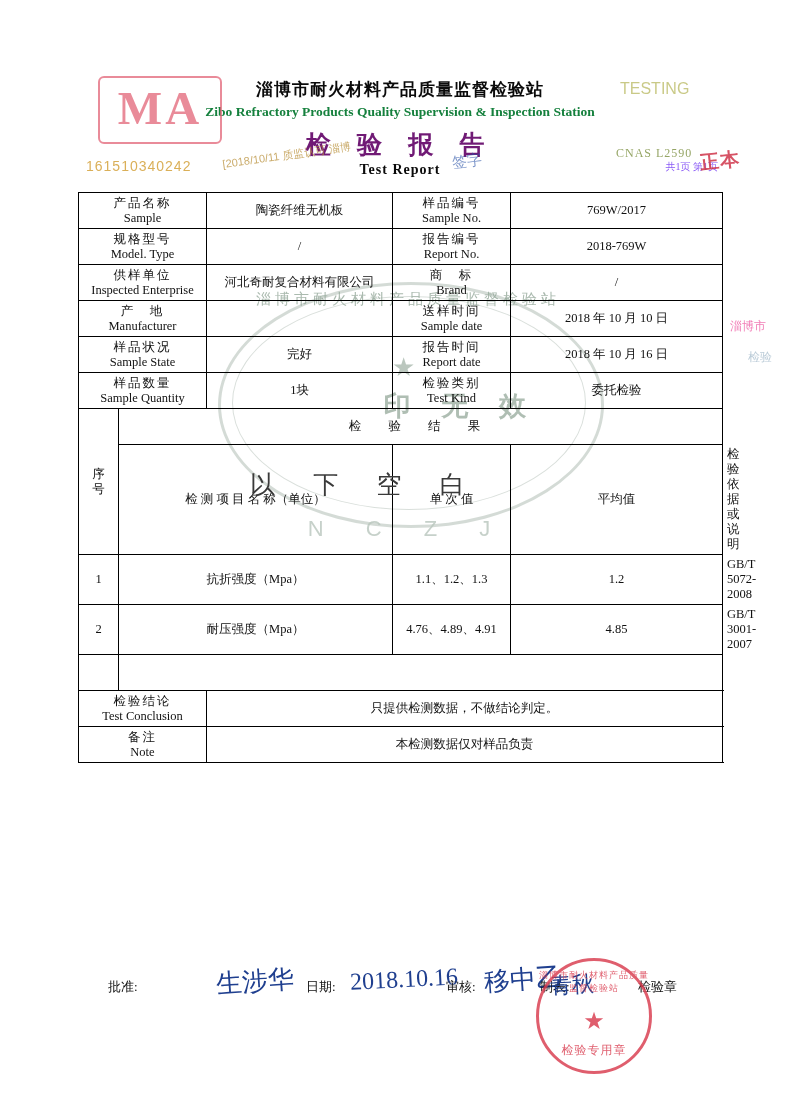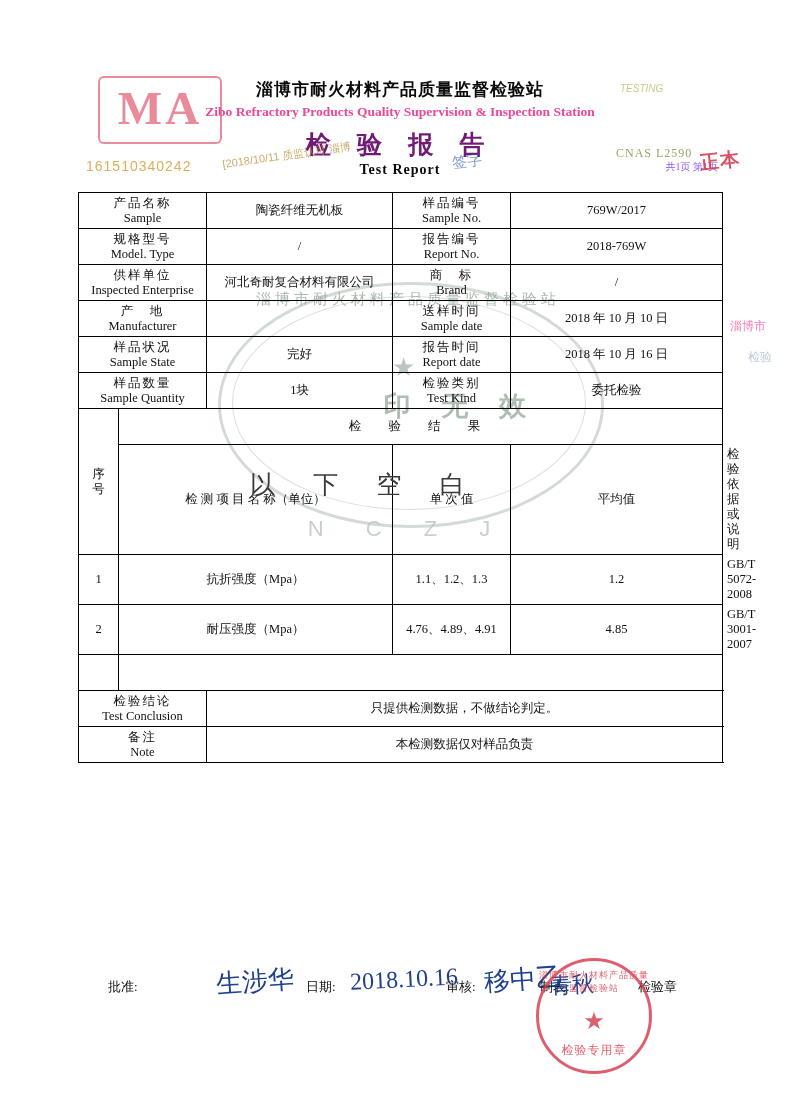--- a/index.html
+++ b/index.html
@@ -33,21 +33,21 @@
     font-size: 17px;
     font-weight: bold;
     letter-spacing: 1px;
     color: #0a0a0a;
   }
   .hdr-en {
     font-family: "Liberation Serif", serif;
     font-size: 13.5px;
     font-weight: bold;
     margin-top: 3px;
-    color: #ec4899;
+    color: #15803d;
   }
   .hdr-title-cn {
     font-size: 25px;
     font-weight: bold;
     letter-spacing: 10px;
     margin-top: 8px;
     color: #701a75;
   }
   .hdr-title-en {
     font-size: 14px;
@@ -111,22 +111,21 @@
     left: 620px; top: 80px;
     width: 120px;
     color: #c9a44a;
     font-size: 13px;
     line-height: 17px;
     opacity: .75;
     font-family: "Liberation Sans", sans-serif;
   }
   .cnas-right .en {
     color: #b8b85f;
-    font-size: 10px;
-    font-style: italic;
+    font-size: 16px;
   }
   .cnas-code {
     left: 616px; top: 146px;
     color: #7b8f3f;
     font-size: 12px;
     letter-spacing: 1px;
     opacity: .8;
   }
   .zhengben {
     left: 700px; top: 148px;

